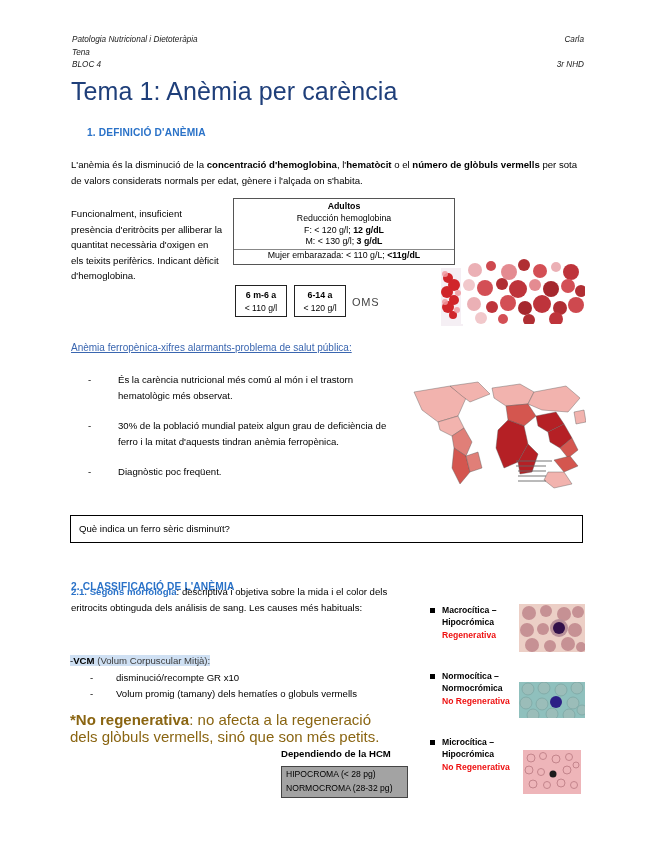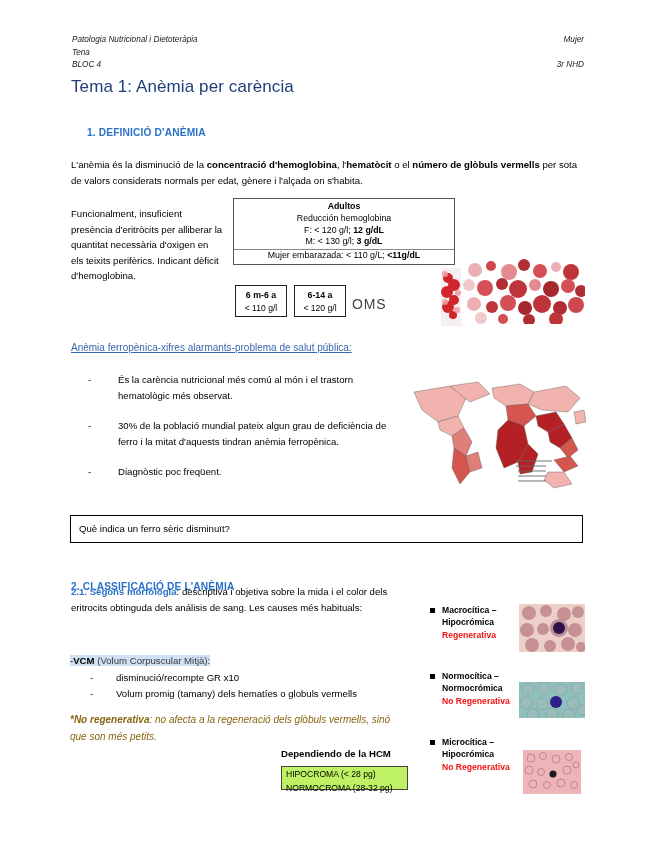--- a/index.html
+++ b/index.html
@@ -27,21 +27,21 @@
     font-size: 8.2px;
     line-height: 12.5px;
     color: #1a1a1a;
   }
   .hdr-row { position: relative; height: 12.5px; }
   .hdr-right { position: absolute; right: 0; top: 0; }
   .doc-title {
     position: absolute;
     top: 77px;
     left: 71px;
-    font-size: 17px;
+    font-size: 25px;
     color: #1f3f7a;
     letter-spacing: 0.1px;
     white-space: nowrap;
   }
   .sec-h {
     position: absolute;
     font-size: 10.2px;
     font-weight: bold;
     color: #2a72c8;
     letter-spacing: 0.15px;
@@ -116,40 +116,39 @@
     font-size: 9.6px;
     line-height: 16px;
     width: 340px;
   }
   .vcm-bullets .bl { position: relative; padding-left: 26px; }
   .vcm-bullets .bl .dash { position: absolute; left: 0; top: 0; }
   .noregen {
     position: absolute;
     top: 711px; left: 70px;
     width: 330px;
-    font-size: 10px;
+    font-size: 15px;
     line-height: 17px;
-    font-style: italic;
     color: #8a6512;
   }
   .noregen b { font-weight: bold; }
   .hcm-title {
     position: absolute;
     top: 748px; left: 281px;
     font-size: 9.6px;
     font-weight: bold;
     white-space: nowrap;
   }
   .hcm-box {
     position: absolute;
     top: 766px; left: 281px;
-    width: 127px; height: 24px;
+    width: 127px; height: 32px;
     border: 1px solid #444;
     box-sizing: border-box;
-    background: #bef264;
+    background: #a3a3a3;
   }
   .hcm-box div {
     font-size: 8.6px;
     line-height: 13px;
     padding-left: 4px;
     padding-top: 1px;
     white-space: nowrap;
   }
   
   .adult-box {
@@ -174,21 +173,21 @@
     background: #fff;
     box-sizing: border-box;
     text-align: center;
     width: 52px; height: 32px;
   }
   .age-box .a1 { font-size: 8.8px; font-weight: bold; line-height: 13px; padding-top: 3px;}
   .age-box .a2 { font-size: 8.6px; line-height: 12px; }
   .oms {
     position: absolute;
     top: 296px; left: 352px;
-    font-size: 14px;
+    font-size: 11px;
     color: #444;
     letter-spacing: 0.8px;
   }
   
   .img-blood-wide {
     position: absolute;
     top: 258px; left: 461px;
     width: 124px; height: 66px;
     background: #ffffff;
     overflow: hidden;
@@ -241,21 +240,21 @@
   svg { display: block; }
 </style>
 </head>
 <body>
 
 <div id="page">
 
   <div class="hdr">
     <div class="hdr-row">
       <span>Patologia Nutricional i Dietoteràpia</span>
-      <span class="hdr-right">Mujer</span>
+      <span class="hdr-right">Carla</span>
     </div>
     <div class="hdr-row">
       <span>Tena</span>
     </div>
     <div class="hdr-row">
       <span>BLOC 4</span>
       <span class="hdr-right">3r NHD</span>
     </div>
   </div>
 

